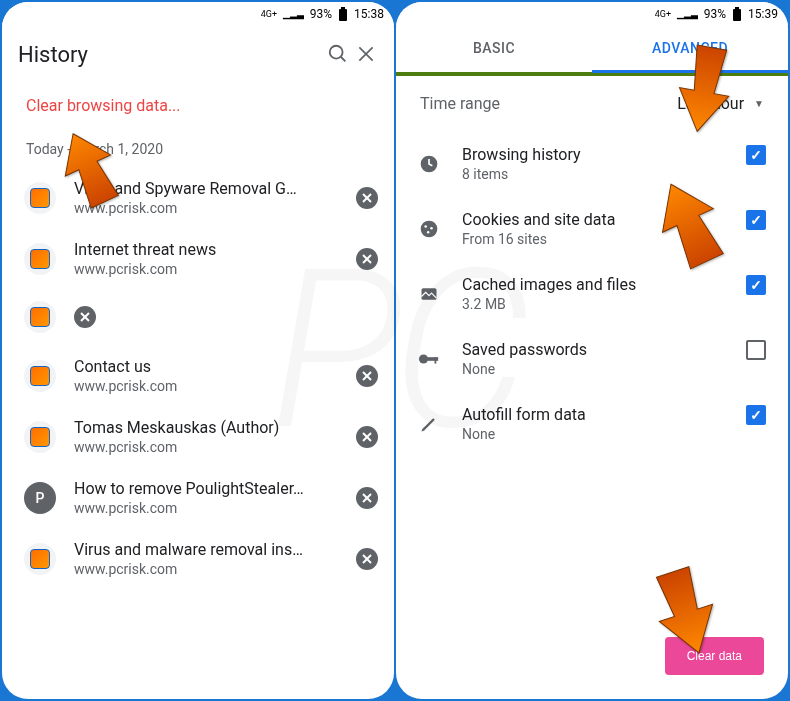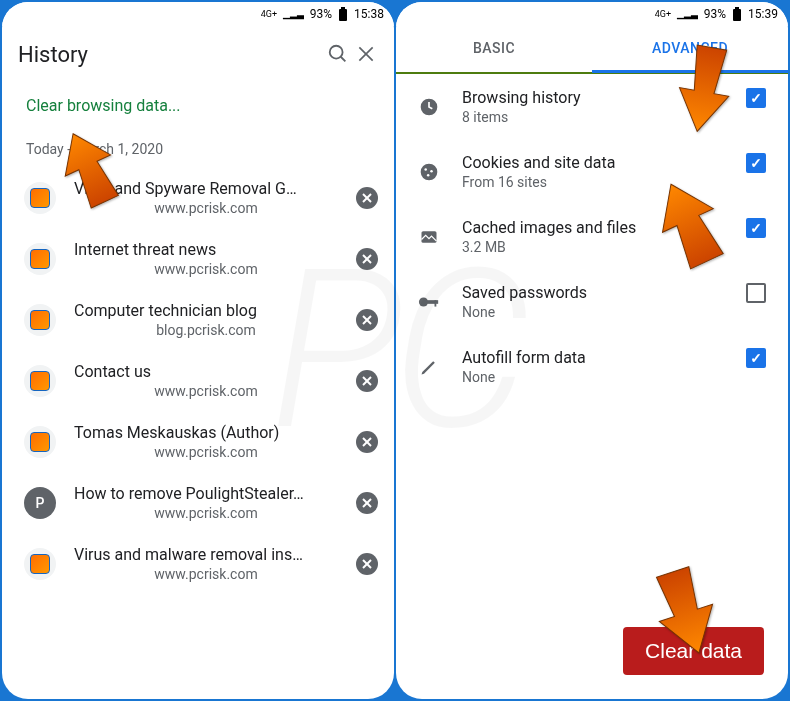--- a/index.html
+++ b/index.html
@@ -50,21 +50,21 @@
   }
   .icon-btn {
     width: 24px; height: 24px;
     display: flex; align-items:center; justify-content:center;
     color: #5f6368;
     cursor: pointer;
   }
   .link-row {
     padding: 14px 18px 14px 24px;
     font-size: 16px;
-    color: #15803d;
+    color: #ef4444;
     cursor: pointer;
   }
   .date-row {
     padding: 12px 18px 10px 24px;
     font-size: 14px;
     color: #5f6368;
   }
   .history-list { flex:1; overflow:hidden; }
   .h-item {
     display: flex;
@@ -94,36 +94,35 @@
   .h-text { flex:1; min-width:0; }
   .h-title {
     font-size: 16px;
     color: #202124;
     white-space: nowrap; overflow: hidden; text-overflow: ellipsis;
   }
   .h-url {
     font-size: 14px;
     color: #5f6368;
     margin-top: 2px;
-    text-align: center;
   }
   .remove-btn {
     width: 22px; height: 22px;
     border-radius: 50%;
     background: #5f6368;
     color: #fff;
     display:flex; align-items:center; justify-content:center;
     font-size: 13px;
     cursor: pointer;
     flex-shrink:0;
   }
   
   .tabs {
     display: flex;
-    border-bottom: 2px solid #4d7c0f;
+    border-bottom: 4px solid #4d7c0f;
   }
   .tab {
     flex: 1;
     text-align: center;
     padding: 14px 0;
     font-size: 14px;
     font-weight: 500;
     color: #5f6368;
     cursor: pointer;
     letter-spacing: 0.5px;
@@ -161,25 +160,25 @@
     display:flex; align-items:center; justify-content:center;
     cursor:pointer;
   }
   .checkbox.checked {
     background:#1a73e8; border-color:#1a73e8; color:#fff;
   }
   .checkbox.checked::after { content:"✓"; font-size:14px; font-weight:bold; }
   .clear-btn {
     position:absolute;
     right: 24px; bottom: 24px;
-    background:#b91c1c;
+    background:#ec4899;
     color:#fff;
     border:none;
     padding: 12px 22px;
-    font-size:21px;
+    font-size:12px;
     border-radius:4px;
     cursor:pointer;
   }
   .help-circle {
     width:22px;height:22px;border-radius:50%;background:#5f6368;color:#fff;
     display:flex;align-items:center;justify-content:center;font-size:14px;font-weight:bold;
   }
   
   .arrow {
     position:absolute;
@@ -263,24 +262,20 @@
           <svg width="10" height="10" viewBox="0 0 10 10" stroke="#fff" stroke-width="2">
             <line x1="1" y1="1" x2="9" y2="9"></line>
             <line x1="9" y1="1" x2="1" y2="9"></line>
           </svg>
         </div>
       </div>
       <div class="h-item">
         <div class="favicon">
           <div class="favicon-p"></div>
         </div>
-        <div class="h-text">
-          <div class="h-title">Computer technician blog</div>
-          <div class="h-url">blog.pcrisk.com</div>
-        </div>
         <div class="remove-btn">
           <svg width="10" height="10" viewBox="0 0 10 10" stroke="#fff" stroke-width="2">
             <line x1="1" y1="1" x2="9" y2="9"></line>
             <line x1="9" y1="1" x2="1" y2="9"></line>
           </svg>
         </div>
       </div>
       <div class="h-item">
         <div class="favicon">
           <div class="favicon-p"></div>
@@ -352,20 +347,25 @@
           <rect x="1" y="2" width="8" height="12" rx="1" fill="#000"></rect>
           <rect x="3" y="0" width="4" height="2" fill="#000"></rect>
         </svg>
     </span>
     <span>15:39</span>
   </div>
   <div class="tabs">
     <div class="tab">BASIC</div>
     <div class="tab active">ADVANCED</div>
   </div>
+  <div class="time-range">
+    <span class="time-range-label">Time range</span>
+    <span class="time-range-value">Last hour</span>
+    <span class="dropdown-arrow">▼</span>
+  </div>
   <div id="options-list">
       <div class="option">
         <div class="option-icon">
           <svg width="20" height="20" viewBox="0 0 24 24" fill="currentColor">
             <circle cx="12" cy="12" r="10"></circle>
             <path d="M12 6v6l4 2" stroke="#fff" stroke-width="2" fill="none"></path>
           </svg>
         </div>
         <div class="option-text">
           <div class="option-title">Browsing history</div>

